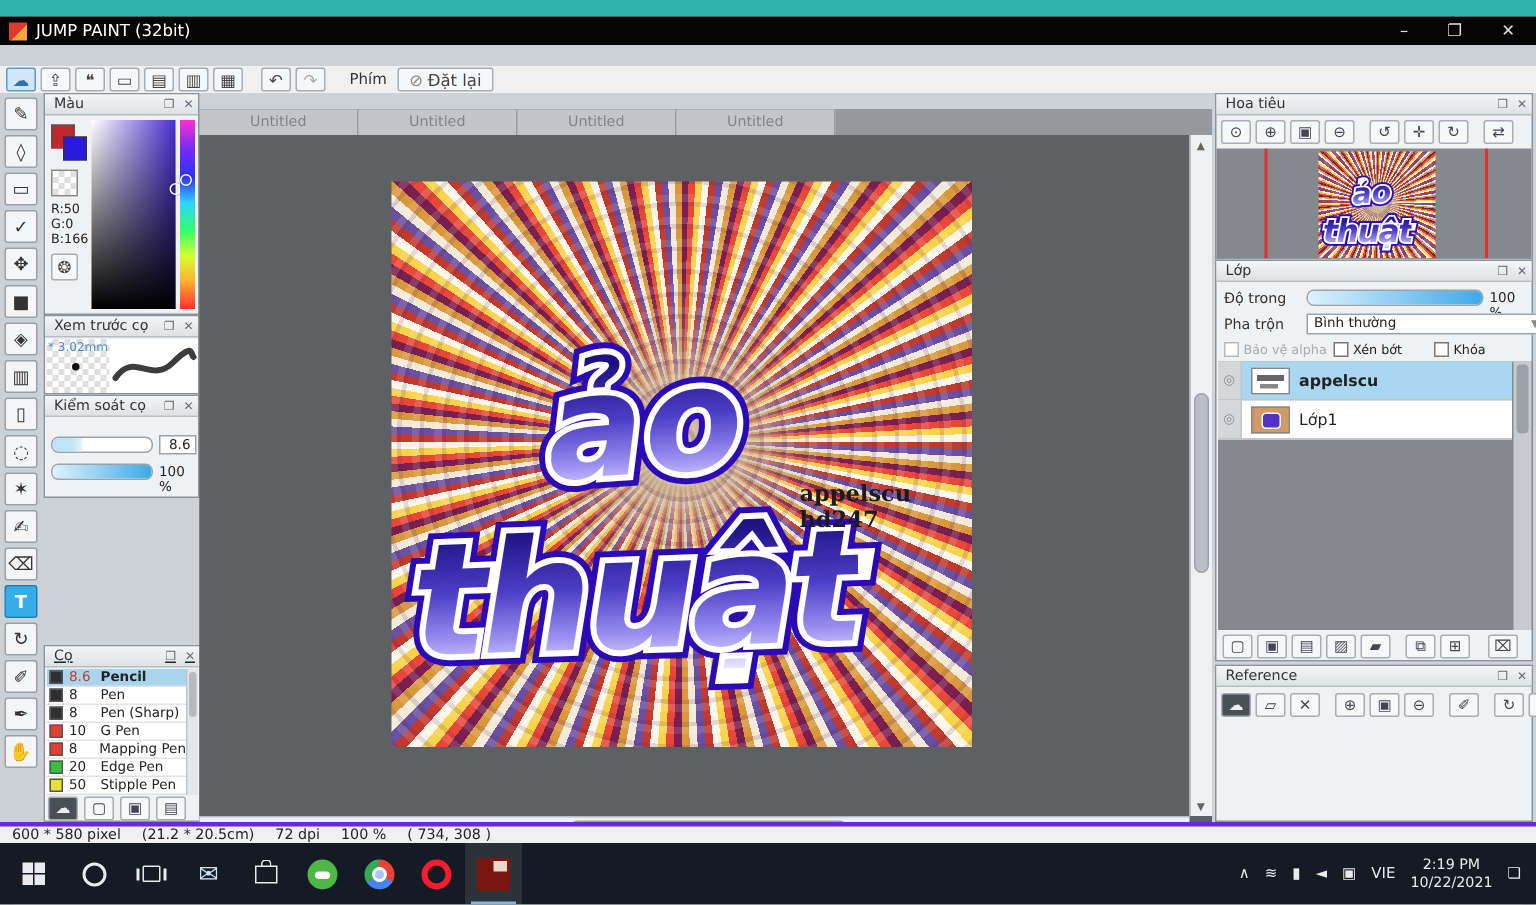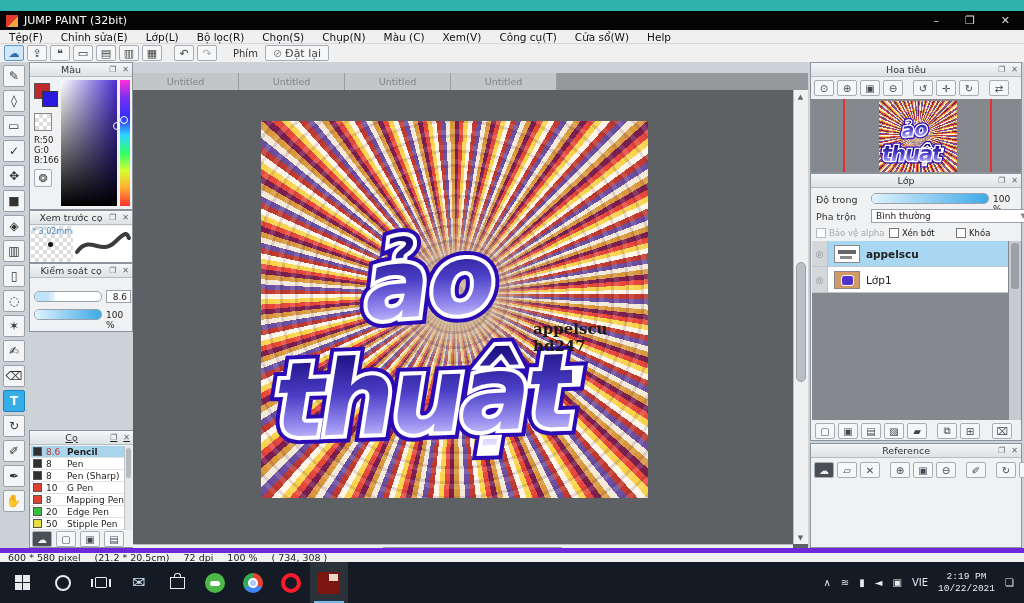--- a/index.html
+++ b/index.html
@@ -25,21 +25,21 @@
   .tb-sep { width:6px; }
 
   
   .toolstrip { left:0; top:62px; width:28px; height:486px; background:#ccd1d6; display:flex; flex-direction:column; align-items:center; padding-top:3px; gap:3px; }
   .tool { width:22px; height:22px; background:#f4f5f6; border:1px solid #98a1aa; border-radius:2px; display:flex; align-items:center; justify-content:center; font-size:12px; color:#333; }
   .tool.active { background:#35aee8; border-color:#1d7fc0; color:#fff; font-weight:bold; }
 
   
   .panel { position:absolute; background:#f0f1f2; border:1px solid #8b949c; }
   .phead { height:14px; background:linear-gradient(#f4f6f7,#dde2e5); border-bottom:1px solid #b5bcc2; display:flex; align-items:center; font-size:9.5px; color:#333; }
-  .phead .ttl { flex:1; text-align:center; }
+  .phead .ttl { flex:1; }
   .phead .hic { font-size:8px; color:#667; padding:0 3px; }
   .pbtn { width:20px; height:16px; background:#f6f7f8; border:1px solid #a6adb5; border-radius:2px; display:flex; align-items:center; justify-content:center; font-size:10px; color:#445; }
 
   
   .checker { background-image:linear-gradient(45deg,#ddd 25%,transparent 25%,transparent 75%,#ddd 75%),linear-gradient(45deg,#ddd 25%,transparent 25%,transparent 75%,#ddd 75%); background-size:8px 8px; background-position:0 0,4px 4px; background-color:#fff; }
   .sv-square { background:linear-gradient(to bottom,rgba(0,0,0,0),#000),linear-gradient(to right,#fff,#4b2fd0); }
   .hue-bar { background:linear-gradient(180deg,#ff2fd4 0%,#7a2ff0 14%,#2f2fff 30%,#2fd4ff 44%,#2fff6a 58%,#d4ff2f 72%,#ffb22f 85%,#ff2f2f 100%); }
   .ring { width:8px; height:8px; border:1.5px solid #fff; border-radius:50%; box-shadow:0 0 1px #333; }
 
   .slider { height:11px; background:#fff; border:1px solid #9aa2ab; border-radius:5px; overflow:hidden; }
@@ -89,36 +89,36 @@
   .row-label { font-size:9.5px; color:#333; }
   .dropdown { background:#fff; border:1px solid #9aa2ab; height:14px; font-size:9px; display:flex; align-items:center; padding:0 4px; }
   .dropdown .arr { margin-left:auto; font-size:7px; color:#888; }
   .cb { width:10px; height:10px; background:#fff; border:1px solid #777; display:inline-block; vertical-align:-2px; margin-right:3px; }
   .layer-row { position:absolute; left:0; width:196px; height:26px; background:#fff; border-bottom:1px solid #c3c6c9; display:flex; align-items:center; }
   .layer-row.sel { background:#a9d7f2; }
   .eye-col { width:16px; height:100%; background:#d4d7da; border-right:1px solid #bfc3c7; display:flex; align-items:center; justify-content:center; color:#8a8f94; font-size:9px; }
   .lthumb { width:26px; height:18px; border:1px solid #888; margin:0 6px; position:relative; overflow:hidden; background:#fff; }
 
   
-  .statusbar { left:0; top:548px; width:1024px; height:14px; background:#f0f0f0; border-top:5px solid #6d28d9; display:flex; align-items:center; gap:14px; padding-left:8px; font-size:9.5px; color:#222; }
+  .statusbar { left:0; top:548px; width:1024px; height:14px; background:#f0f0f0; border-top:3px solid #6d28d9; display:flex; align-items:center; gap:14px; padding-left:8px; font-size:9.5px; color:#222; }
 
   
   .taskbar { left:0; top:562px; width:1024px; height:41px; background:#141b24; display:flex; align-items:center; }
   .tk-btn { width:44px; height:41px; display:flex; align-items:center; justify-content:center; }
   .winlogo { width:15px; height:15px; display:grid; grid-template-columns:7px 7px; grid-template-rows:7px 7px; gap:1px; }
   .winlogo i { background:#e8eaec; }
   .searchbox { width:200px; height:30px; background:#fff; border:1px solid #5a5a5a; display:flex; align-items:center; padding:0 8px; gap:8px; }
   .searchbox input { border:none; outline:none; flex:1; font-size:11px; color:#555; font-family:"DejaVu Sans",sans-serif; background:transparent; }
   .mag { width:10px; height:10px; border:1.6px solid #333; border-radius:50%; position:relative; }
   .mag::after { content:""; position:absolute; width:6px; height:1.6px; background:#333; transform:rotate(45deg); left:8px; top:10px; }
   .tk-ico { width:38px; height:41px; display:flex; align-items:center; justify-content:center; position:relative; }
   .tk-ico.active { background:rgba(255,255,255,.10); }
   .tk-ico.active::after { content:""; position:absolute; left:4px; right:4px; bottom:0; height:2px; background:#76b9ed; }
   .tray { margin-left:auto; display:flex; align-items:center; gap:10px; padding-right:10px; color:#e8eaec; font-size:10px; }
-  .clock { text-align:center; font-size:9.5px; line-height:1.25;font-family:Liberation Mono, monospace; }
+  .clock { text-align:center; font-size:9.5px; line-height:1.25; }
   .chrome-ico { width:20px; height:20px; border-radius:50%; background:conic-gradient(#ea4335 0 33%,#4285f4 33% 66%,#34a853 66% 100%); position:relative; }
   .chrome-ico::after { content:""; position:absolute; inset:5px; background:#a8c7fa; border:2px solid #fff; border-radius:50%; }
   .opera-ico { width:20px; height:20px; border:4px solid #ff1b2d; border-radius:50%; }
   .coccoc-ico { width:20px; height:20px; background:#4db848; border-radius:50%; position:relative; }
   .coccoc-ico::after { content:""; position:absolute; left:5px; top:8px; width:10px; height:5px; background:#fff; border-radius:3px; }
   .store-ico { width:15px; height:12px; border:1.6px solid #e8eaec; position:relative; }
   .store-ico::before { content:""; position:absolute; left:3px; top:-5px; width:5px; height:4px; border:1.6px solid #e8eaec; border-bottom:none; border-radius:3px 3px 0 0; }
   .jump-ico { width:22px; height:22px; background:#7a150f; border-radius:2px; position:relative; }
   .jump-ico::after { content:""; position:absolute; right:2px; top:2px; width:9px; height:7px; background:#e8d8c8; }
   .taskview-ico { display:flex; align-items:center; gap:2px; }
@@ -135,33 +135,20 @@
   <div class="abs titlebar">
     <div class="app-ico"></div>
     <span>JUMP PAINT (32bit)</span>
     <div class="win-ctl">
       <span>–</span>
       <span>❐</span>
       <span>✕</span>
     </div>
   </div>
 
-  <div class="abs menubar">
-    <span>Tệp(F)</span>
-    <span>Chỉnh sửa(E)</span>
-    <span>Lớp(L)</span>
-    <span>Bộ lọc(R)</span>
-    <span>Chọn(S)</span>
-    <span>Chụp(N)</span>
-    <span>Màu (C)</span>
-    <span>Xem(V)</span>
-    <span>Công cụ(T)</span>
-    <span>Cửa sổ(W)</span>
-    <span>Help</span>
-  </div>
 
   <div class="abs toolbarrow">
     <div class="tbtn sel">☁</div>
     <div class="tbtn">⇪</div>
     <div class="tbtn">❝</div>
     <div class="tbtn">▭</div>
     <div class="tbtn">▤</div>
     <div class="tbtn">▥</div>
     <div class="tbtn">▦</div>
     <div class="tb-sep"></div>

